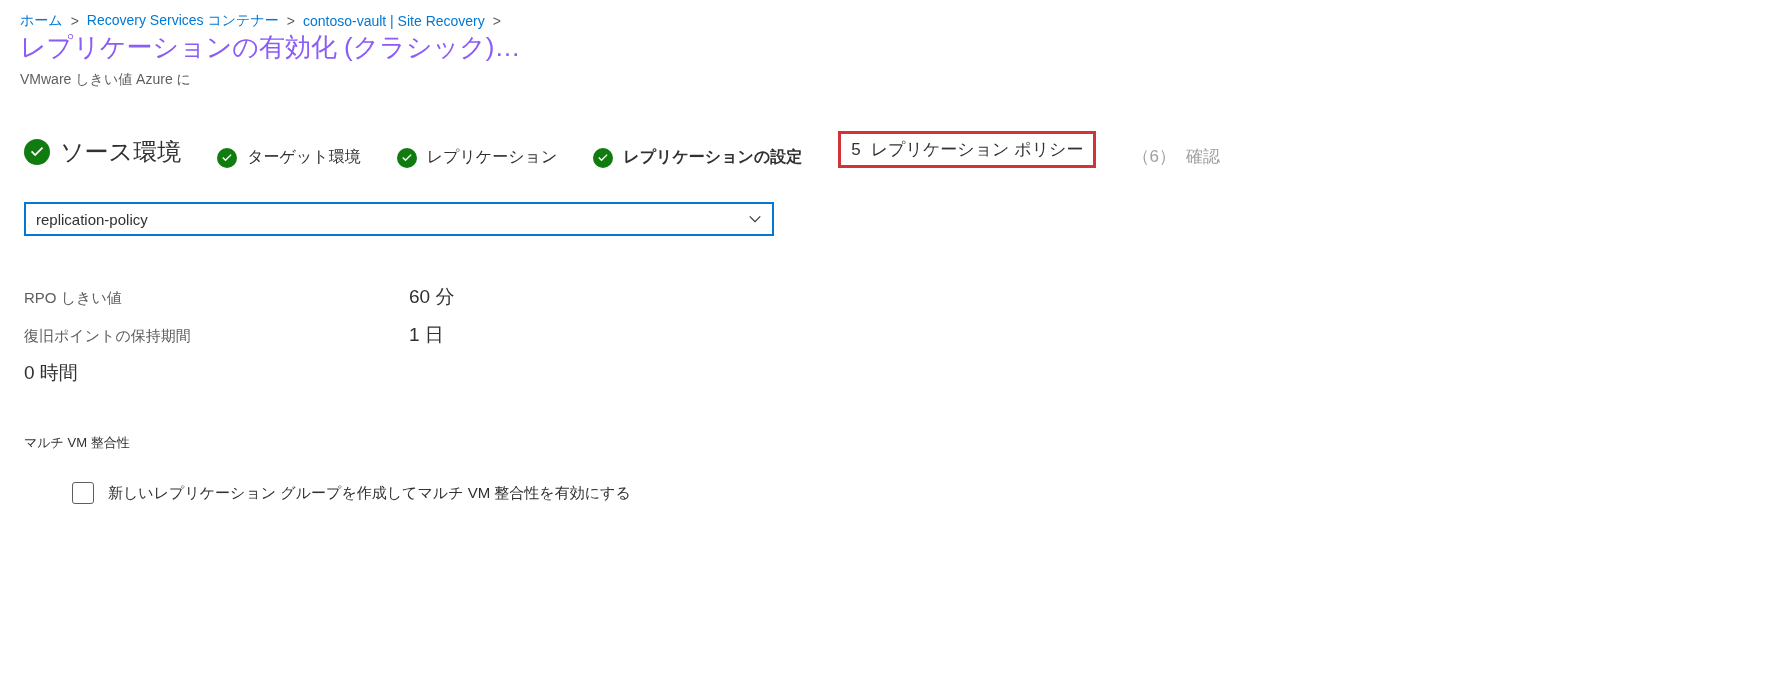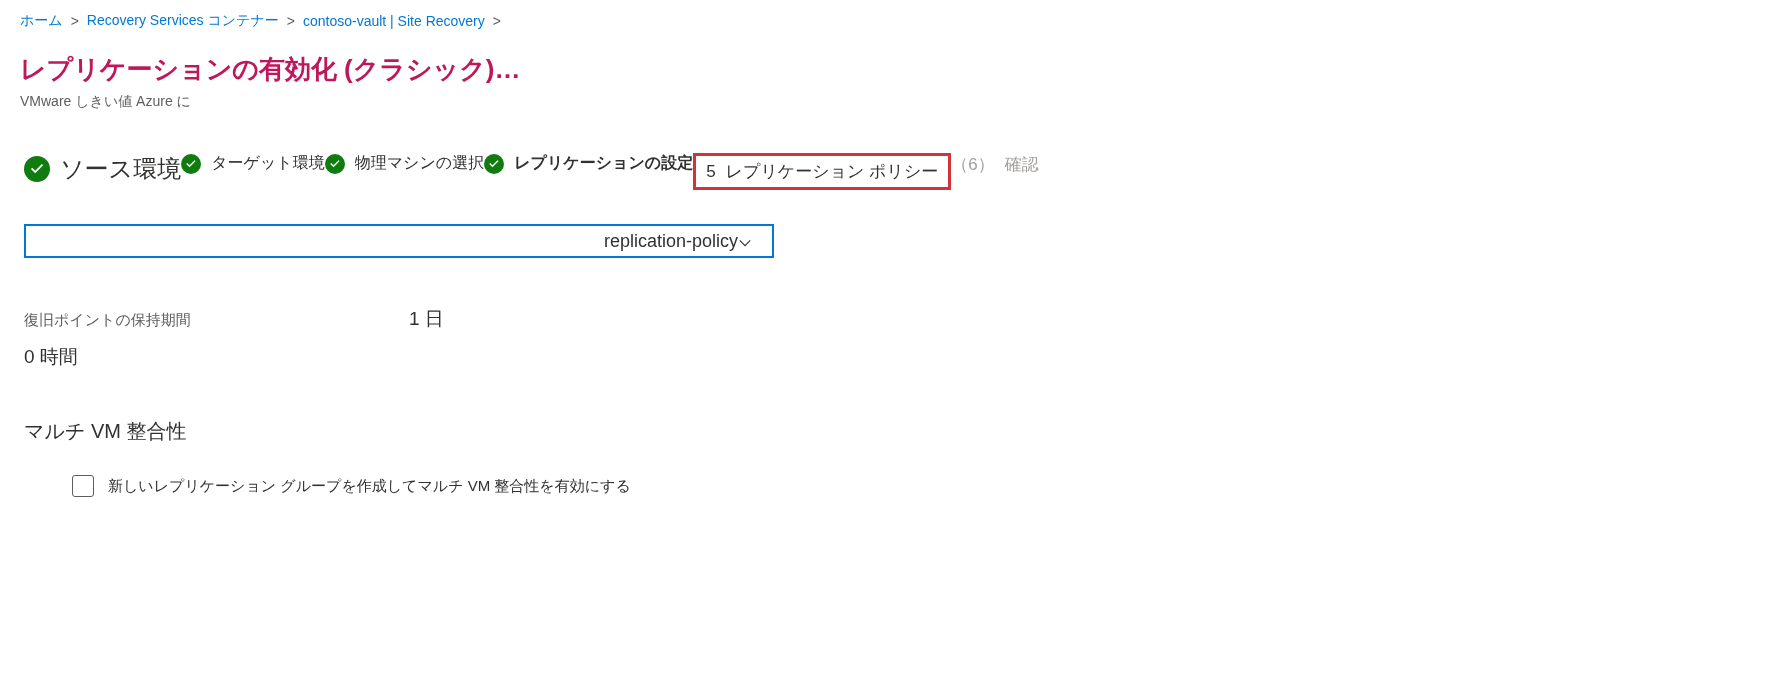--- a/index.html
+++ b/index.html
@@ -13,46 +13,46 @@
       color: #323130;
       font-size: 14px;
       padding: 12px 20px;
       width: 1788px;
     }
     .breadcrumb {
       display: flex;
       align-items: center;
       gap: 8px;
       font-size: 14px;
-      margin-bottom: 22px;
     }
     .breadcrumb a {
       color: #0078d4;
       text-decoration: none;
     }
     .breadcrumb .sep {
       color: #605e5c;
     }
     .breadcrumb .plain {
       color: #0078d4;
     }
     .page-title {
       font-size: 26px;
-      font-weight: 700;
-      color: #be185d;
+      font-weight: 400;
+      color: #8b5cf6;
       margin-bottom: 6px;
     }
     .page-subtitle {
       font-size: 14px;
       color: #605e5c;
       margin-bottom: 42px;
     }
     .steps {
       display: flex;
-      align-items: flex-start;
+      align-items: flex-end;
+      gap: 36px;
       margin-bottom: 34px;
       padding-left: 4px;
     }
     .step {
       display: flex;
       align-items: center;
       gap: 10px;
       font-size: 16px;
       color: #323130;
     }
@@ -111,23 +111,23 @@
     .required-star {
       color: #a4262c;
       margin-left: 2px;
     }
     .select-wrap {
       width: 750px;
       height: 34px;
       border: 2px solid #0078d4;
       display: flex;
       align-items: center;
-      justify-content: flex-end;
-      padding: 0 20px;
-      font-size: 18px;
+      justify-content: space-between;
+      padding: 0 10px;
+      font-size: 15px;
       color: #323130;
       cursor: pointer;
     }
     .select-wrap .chev {
       width: 14px;
       height: 14px;
     }
     .detail-block {
       margin-top: 48px;
       margin-bottom: 48px;
@@ -140,21 +140,21 @@
     .detail-label {
       width: 385px;
       font-size: 15px;
       color: #605e5c;
     }
     .detail-value {
       font-size: 19px;
       color: #323130;
     }
     .section-heading {
-      font-size: 20px;
+      font-size: 13px;
       color: #323130;
       margin-bottom: 30px;
       margin-top: 35px;
     }
     .checkbox-row {
       display: flex;
       align-items: center;
       gap: 14px;
       font-size: 15px;
       color: #323130;
@@ -200,21 +200,21 @@
         </svg>
     </span>
     <span>ターゲット環境</span>
   </div>
   <div class="step">
     <span class="checkmark-circle">
       <svg viewBox="0 0 16 16">
           <path fill="#fff" d="M6.3 11.7 2.6 8l1.1-1.1 2.6 2.6 5.9-5.9 1.1 1.1z"></path>
         </svg>
     </span>
-    <span>物理マシンの選択</span>
+    <span>レプリケーション</span>
   </div>
   <div class="step" style="font-size:16px;font-weight:bold;">
     <span class="checkmark-circle">
       <svg viewBox="0 0 16 16">
           <path fill="#fff" d="M6.3 11.7 2.6 8l1.1-1.1 2.6 2.6 5.9-5.9 1.1 1.1z"></path>
         </svg>
     </span>
     <span>レプリケーションの設定</span>
   </div>
   <div class="step current">
@@ -235,20 +235,24 @@
       <span class="chev">
         <svg viewBox="0 0 16 16">
             <path fill="none" stroke="#323130" stroke-width="1.3" d="M2 5l6 6 6-6"></path>
           </svg>
       </span>
     </div>
   </div>
 
   <div class="detail-block">
     <div class="detail-row">
+      <div class="detail-label">RPO しきい値</div>
+      <div class="detail-value">60 分</div>
+    </div>
+    <div class="detail-row">
       <div class="detail-label">復旧ポイントの保持期間</div>
       <div class="detail-value">1 日</div>
     </div>
     <div class="detail-row">
       <div class="detail-value">0 時間</div>
     </div>
   </div>
 
   <div class="section-heading">マルチ VM 整合性</div>
 

